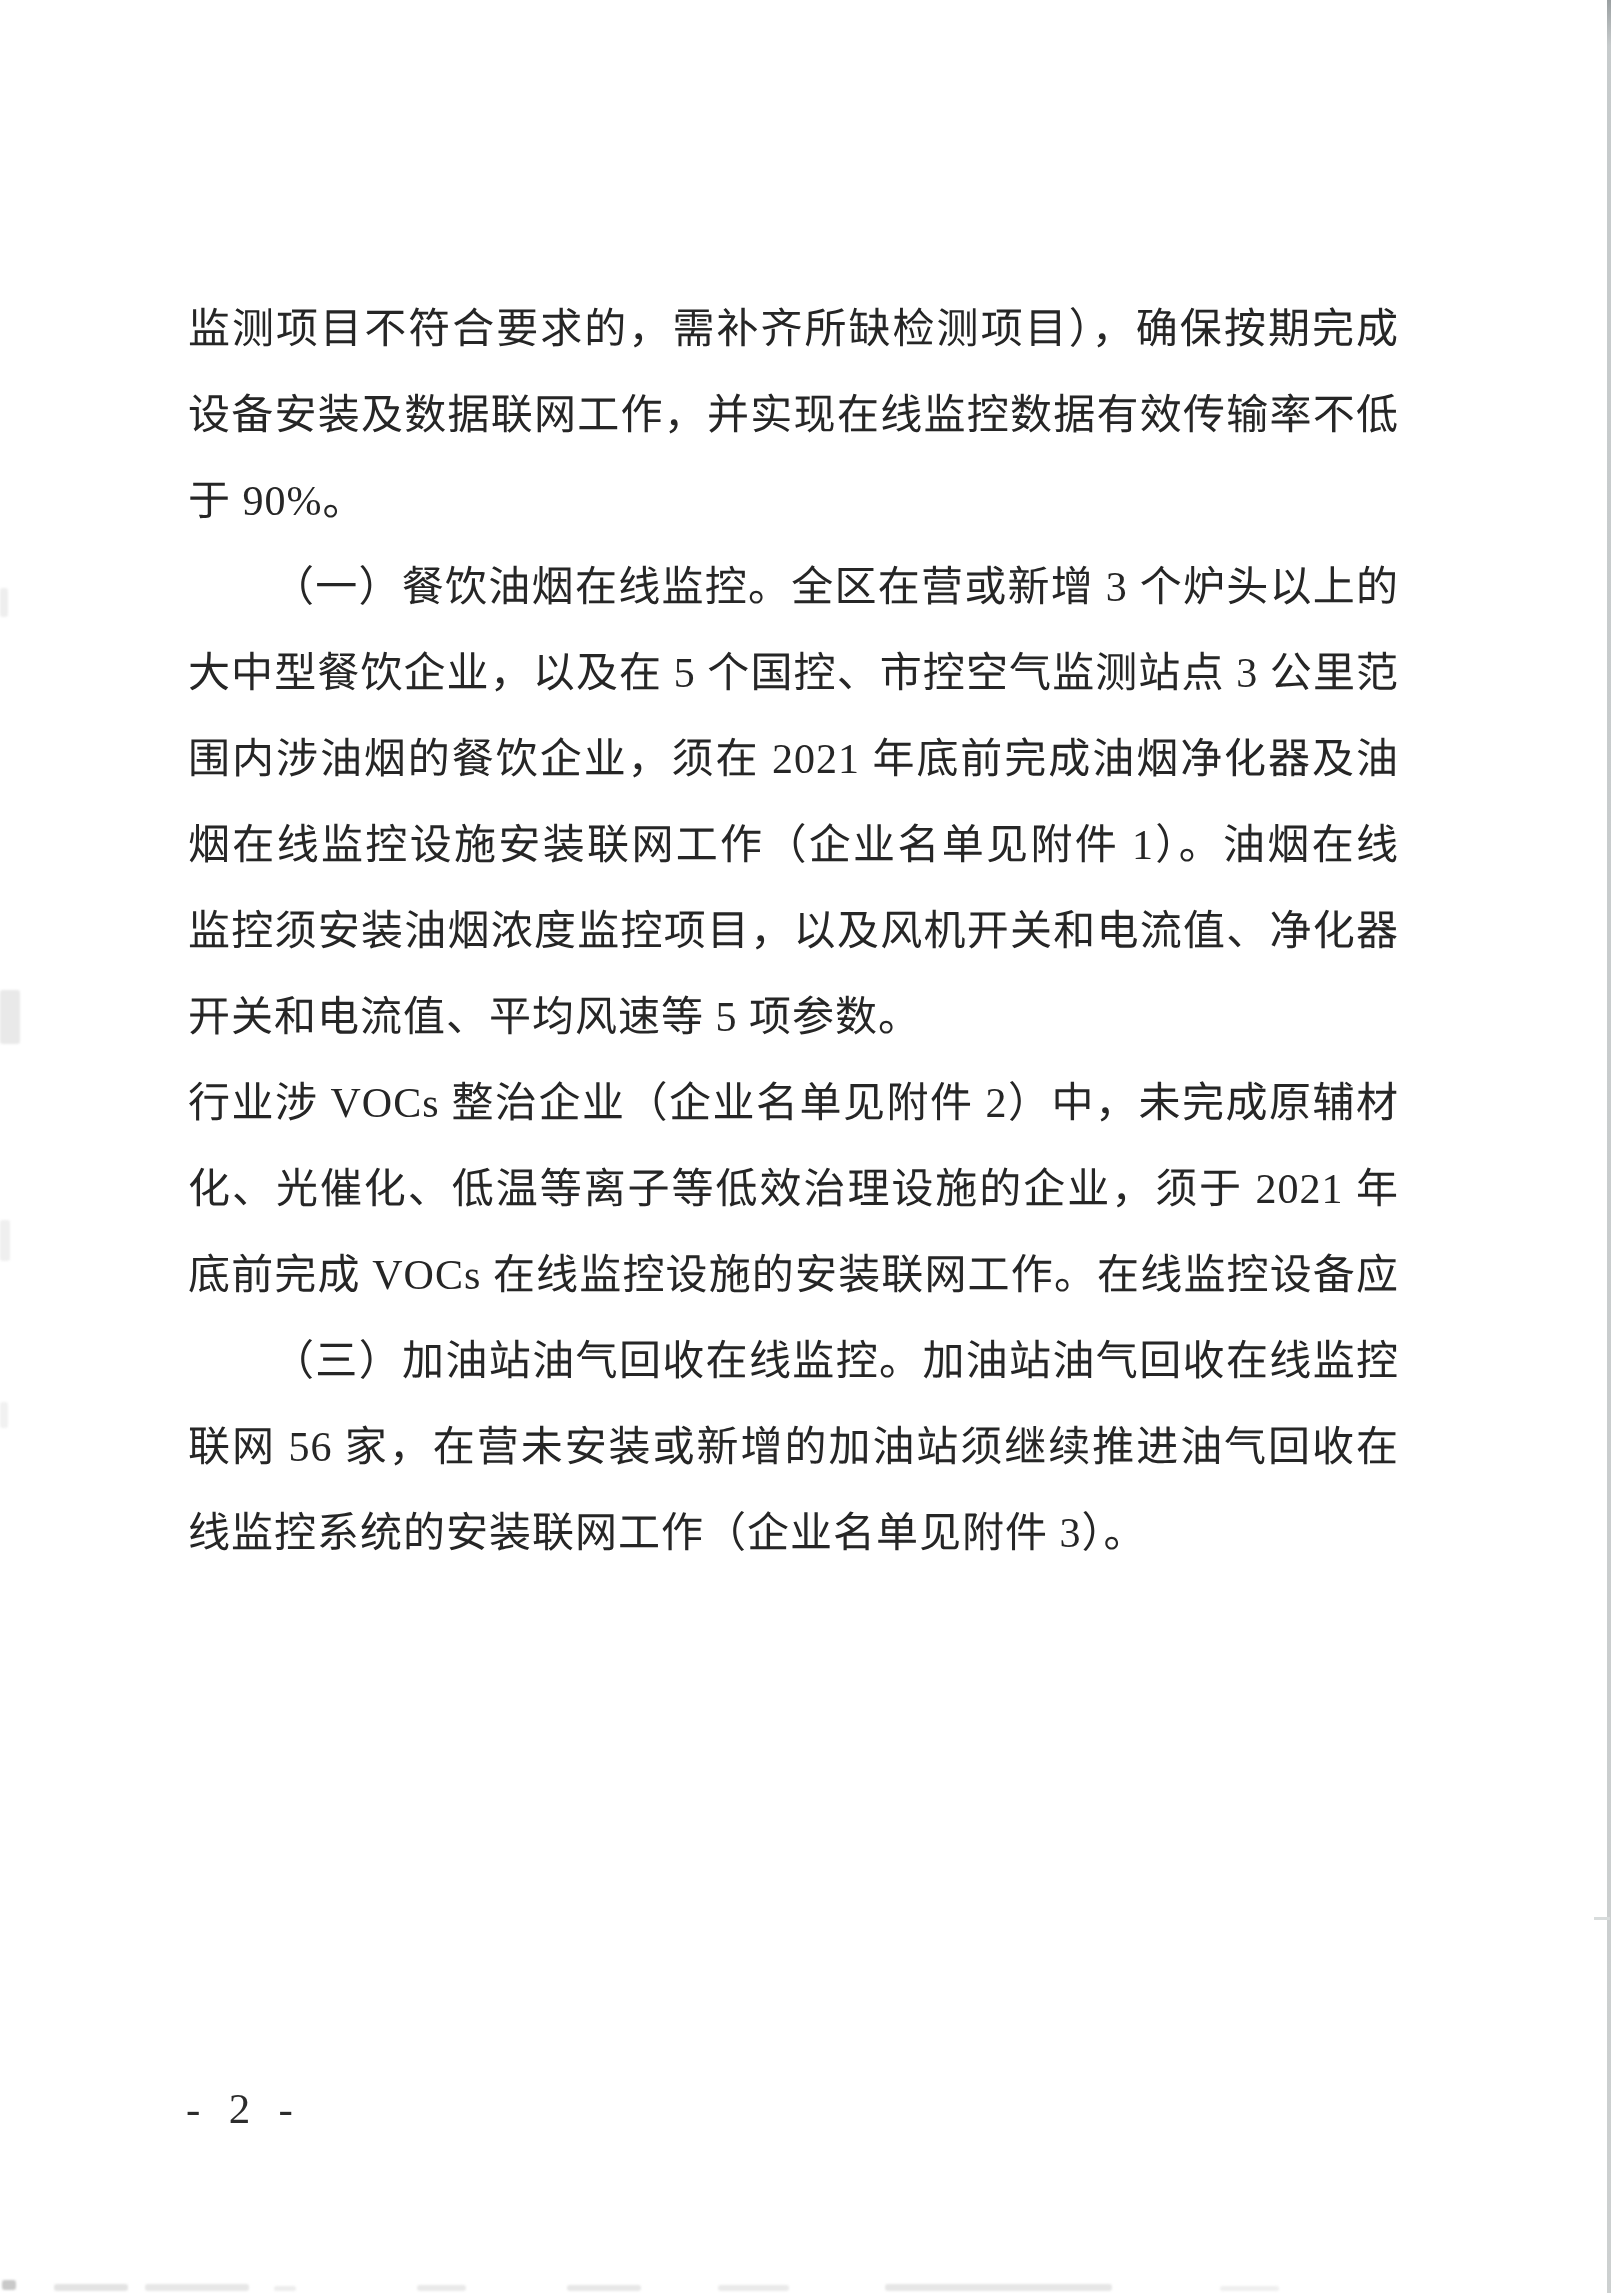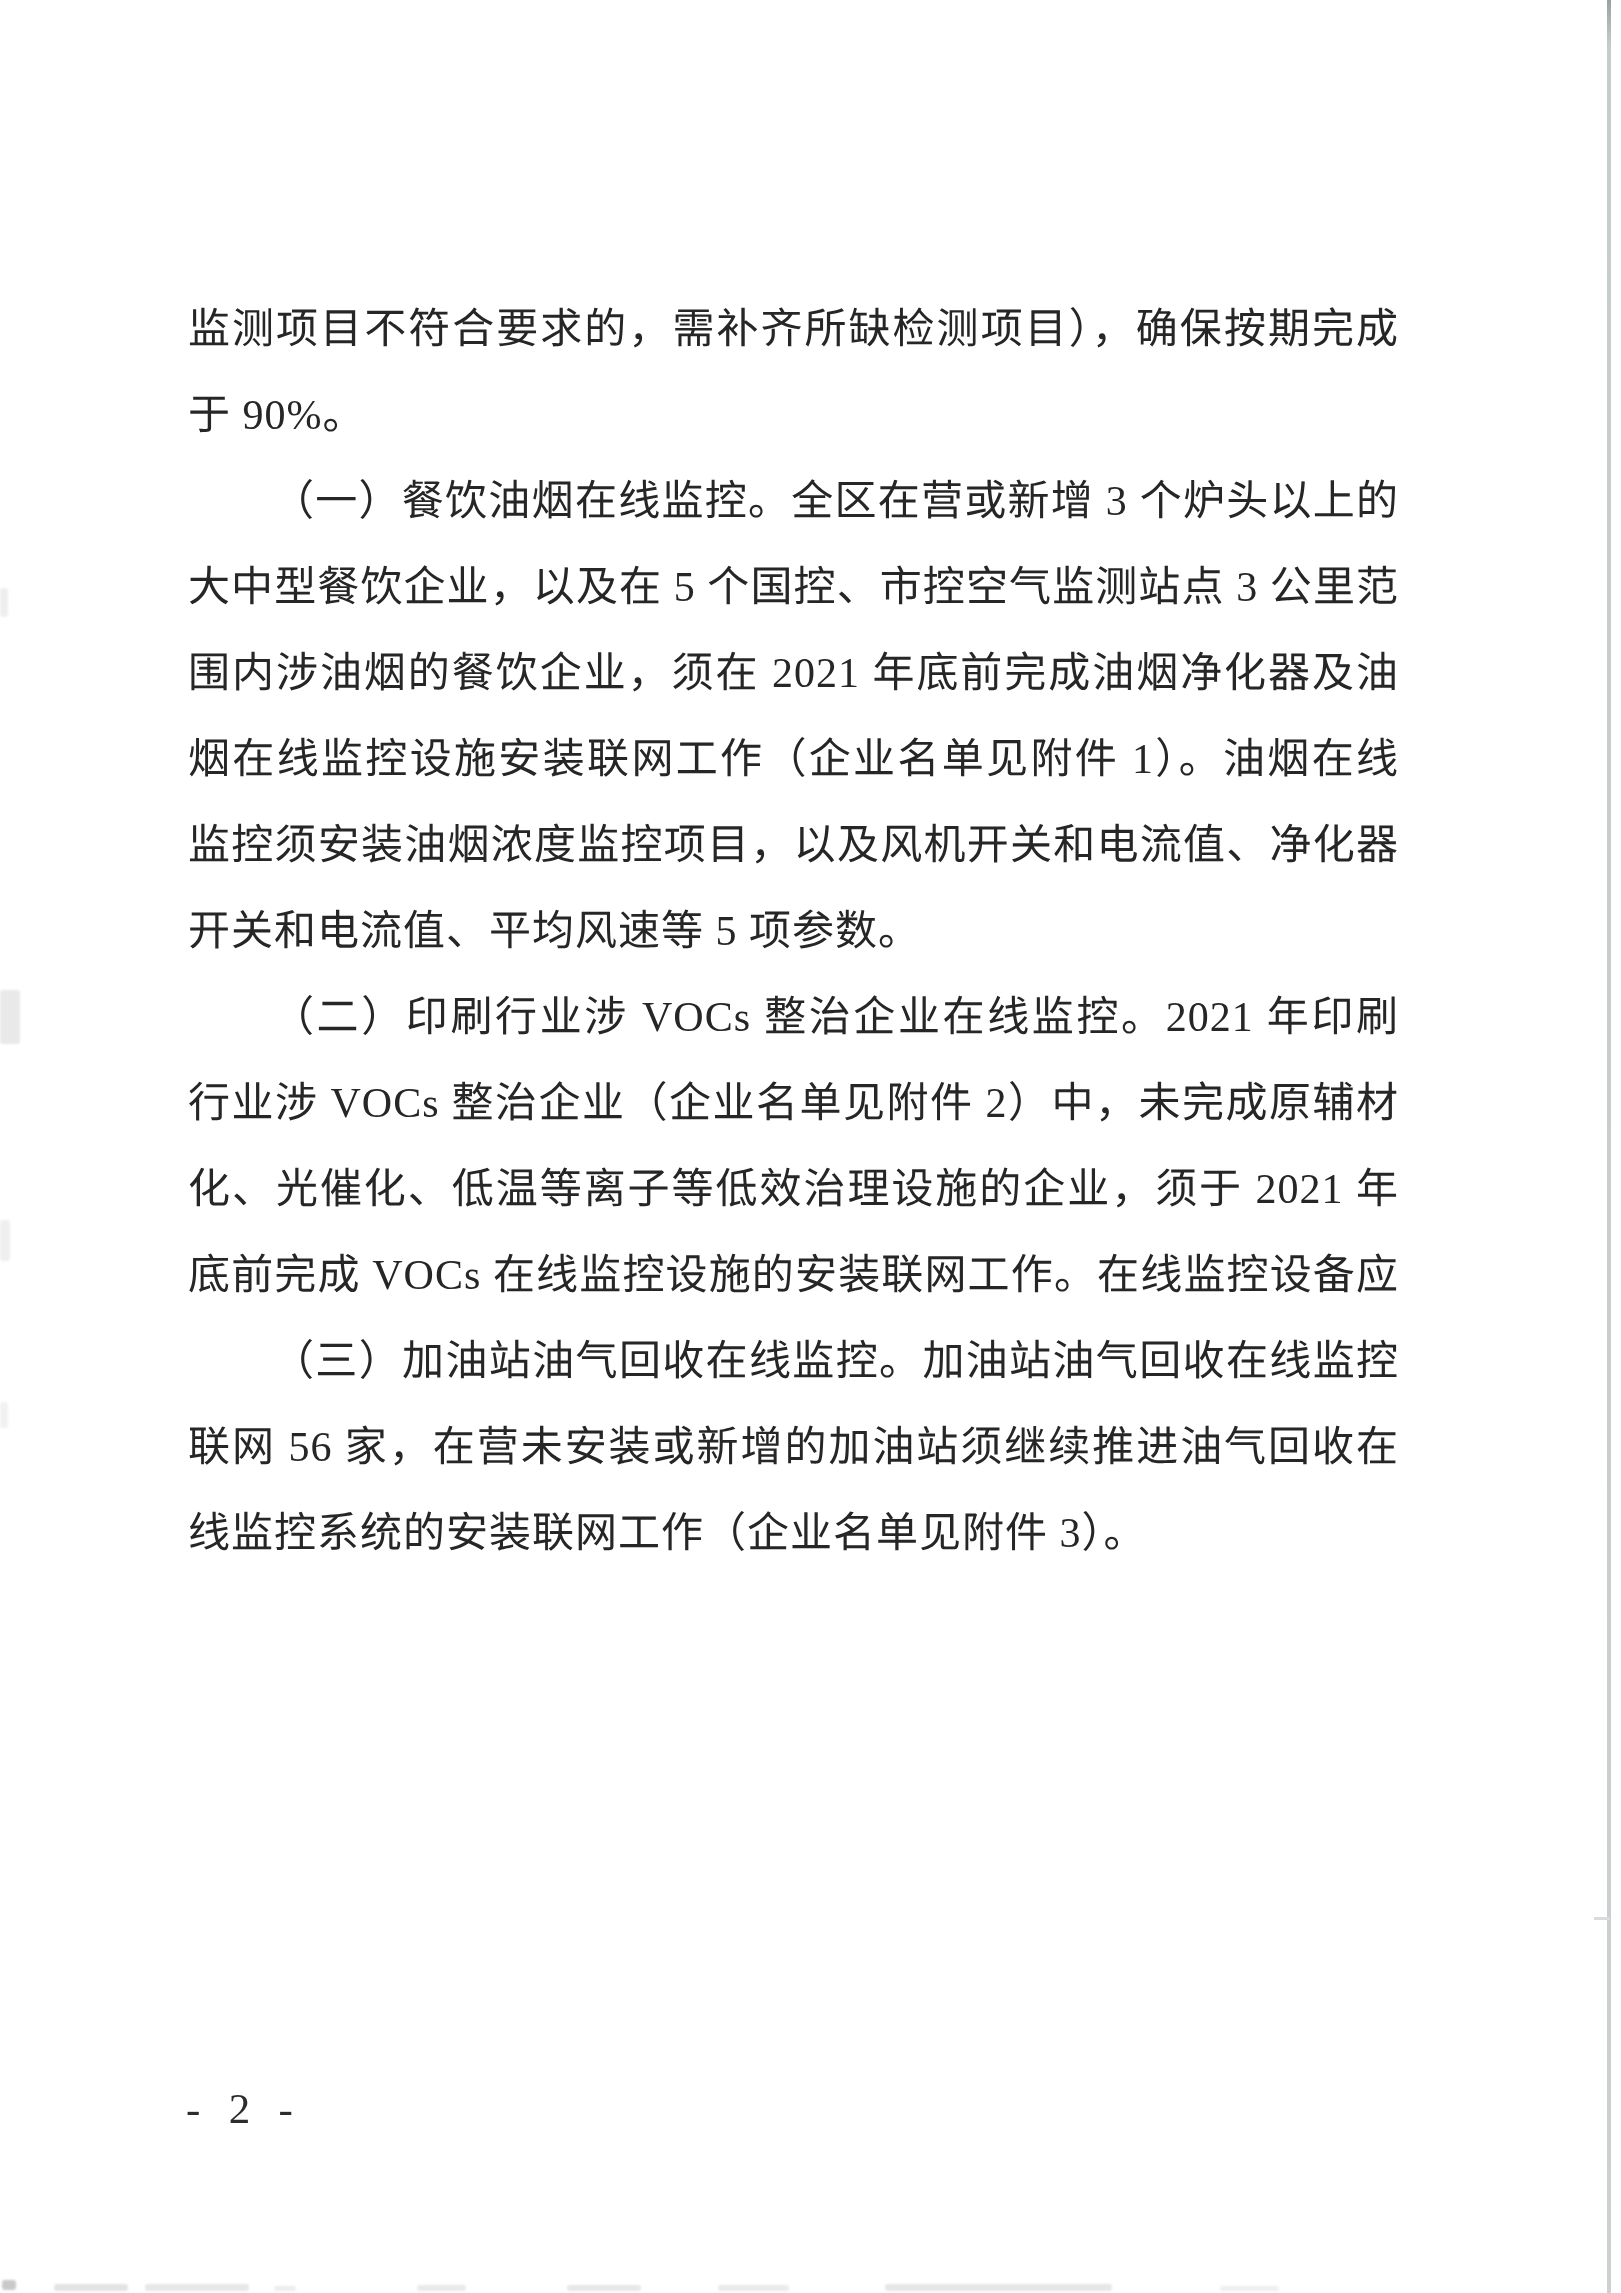--- a/index.html
+++ b/index.html
@@ -91,32 +91,32 @@
   .sm-l3 { left: 0;      top: 1402px; width: 7.8px;   height: 25.5px; background: #f1f1f1; }
 </style>
 </head>
 <body>
 
 <div class="page" style="background: rgb(255, 255, 255);">
 
   <div class="doc-body" style="color: rgb(38, 38, 38);">
       <div class="paragraph">
         <div class="line">监测项目不符合要求的，需补齐所缺检测项目），确保按期完成</div>
+        <div class="line">设备安装及数据联网工作，并实现在线监控数据有效传输率不低</div>
         <div class="line para-last">于 90%。</div>
       </div>
       <div class="paragraph">
         <div class="line indent">（一）餐饮油烟在线监控。全区在营或新增 3 个炉头以上的</div>
         <div class="line">大中型餐饮企业，以及在 5 个国控、市控空气监测站点 3 公里范</div>
         <div class="line">围内涉油烟的餐饮企业，须在 2021 年底前完成油烟净化器及油</div>
         <div class="line">烟在线监控设施安装联网工作（企业名单见附件 1）。油烟在线</div>
         <div class="line">监控须安装油烟浓度监控项目，以及风机开关和电流值、净化器</div>
         <div class="line para-last">开关和电流值、平均风速等 5 项参数。</div>
       </div>
       <div class="paragraph">
-        <div class="line indent">（二）印刷行业涉 VOCs 整治企业在线监控。2021 年印刷</div>
         <div class="line">行业涉 VOCs 整治企业（企业名单见附件 2）中，未完成原辅材</div>
         <div class="line">化、光催化、低温等离子等低效治理设施的企业，须于 2021 年</div>
         <div class="line">底前完成 VOCs 在线监控设施的安装联网工作。在线监控设备应</div>
       </div>
       <div class="paragraph">
         <div class="line indent">（三）加油站油气回收在线监控。加油站油气回收在线监控</div>
         <div class="line">联网 56 家，在营未安装或新增的加油站须继续推进油气回收在</div>
         <div class="line para-last">线监控系统的安装联网工作（企业名单见附件 3）。</div>
       </div>
     </div>

